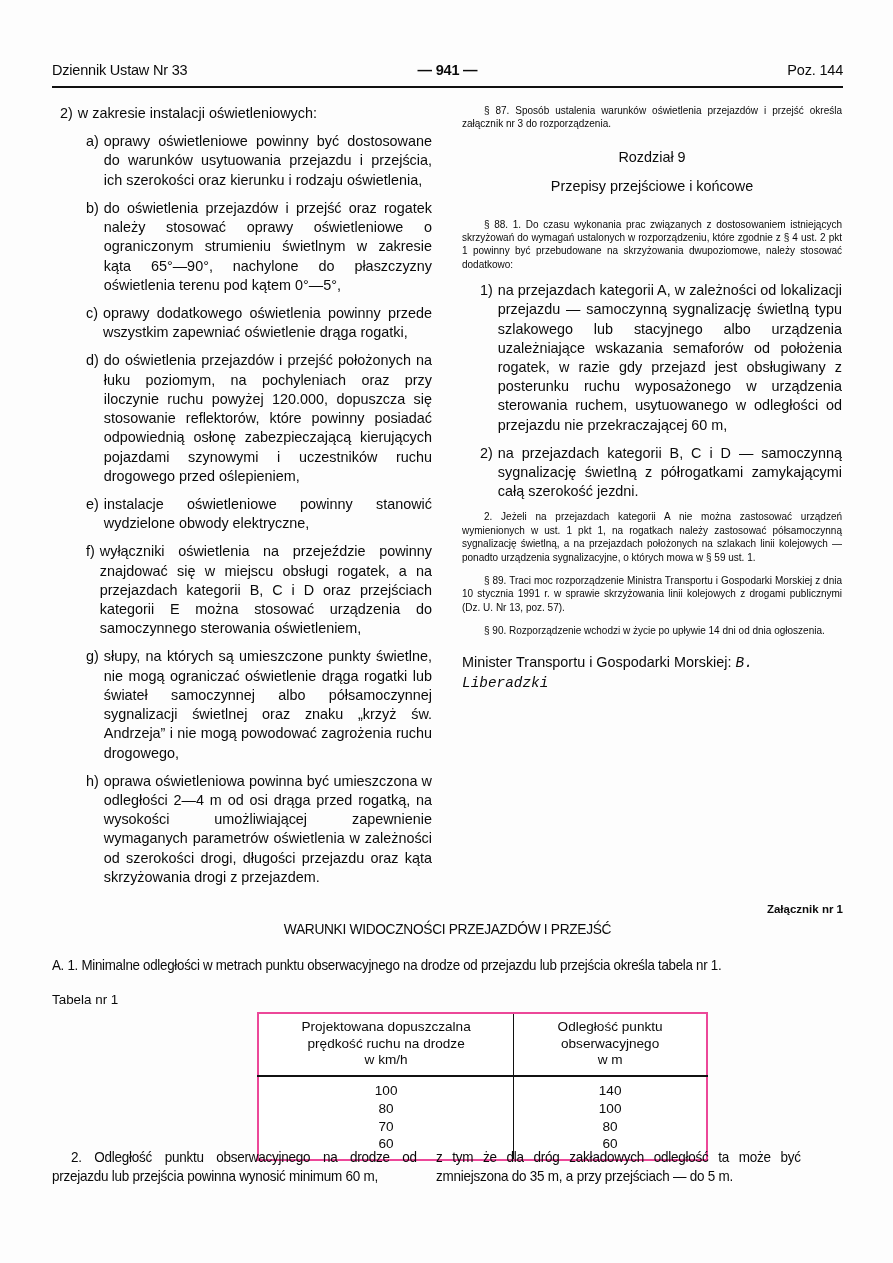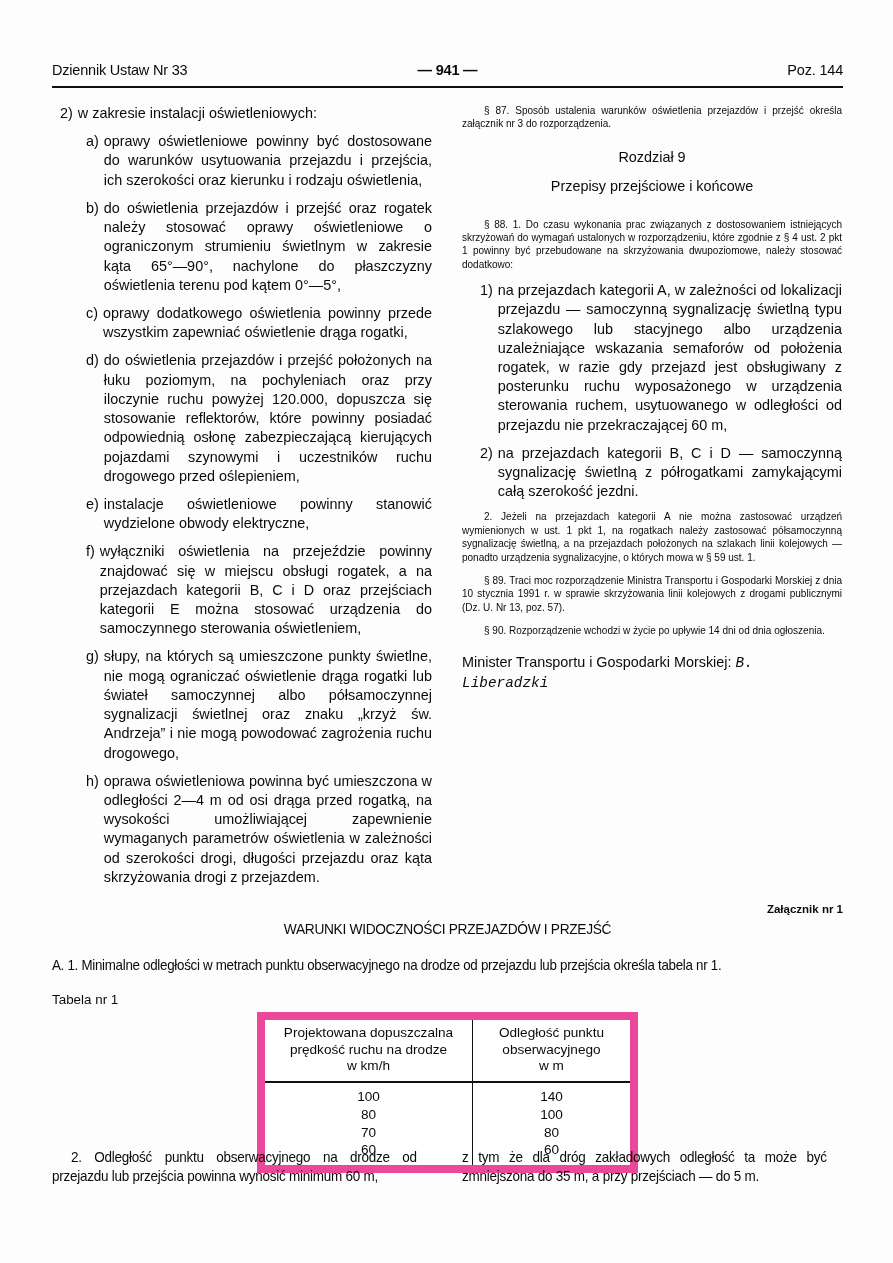--- a/index.html
+++ b/index.html
@@ -167,23 +167,23 @@
     top: 992px;
     width: 791px;
     font-size: 13.4px;
   }
 
   
   table.tbl {
     position: absolute;
     left: 257px;
     top: 1012px;
-    width: 381px;
+    width: 451px;
     border-collapse: collapse;
-    border: 8px solid #ec4899;
+    border: 2px solid #ec4899;
     font-size: 13.6px;
     background: #fff;
   }
   table.tbl th, table.tbl td {
     border: 1px solid #111;
     text-align: center;
     padding: 0;
     font-weight: 400;
   }
   table.tbl thead th {
@@ -202,21 +202,20 @@
   table.tbl col.c1 { width: 217px; }
   table.tbl col.c2 { width: 164px; }
 
   
   .bottom-note {
     position: absolute;
     left: 52px;
     top: 1148px;
     width: 795px;
     display: flex;
-    gap: 26px;
     font-size: 14.2px;
     letter-spacing: -0.25px;
     line-height: 1.34;
   }
   .bottom-note .bn-col {
     width: 384px;
     text-align: justify;
     text-justify: inter-word;
     transform: scaleX(0.95);
     transform-origin: left center;

